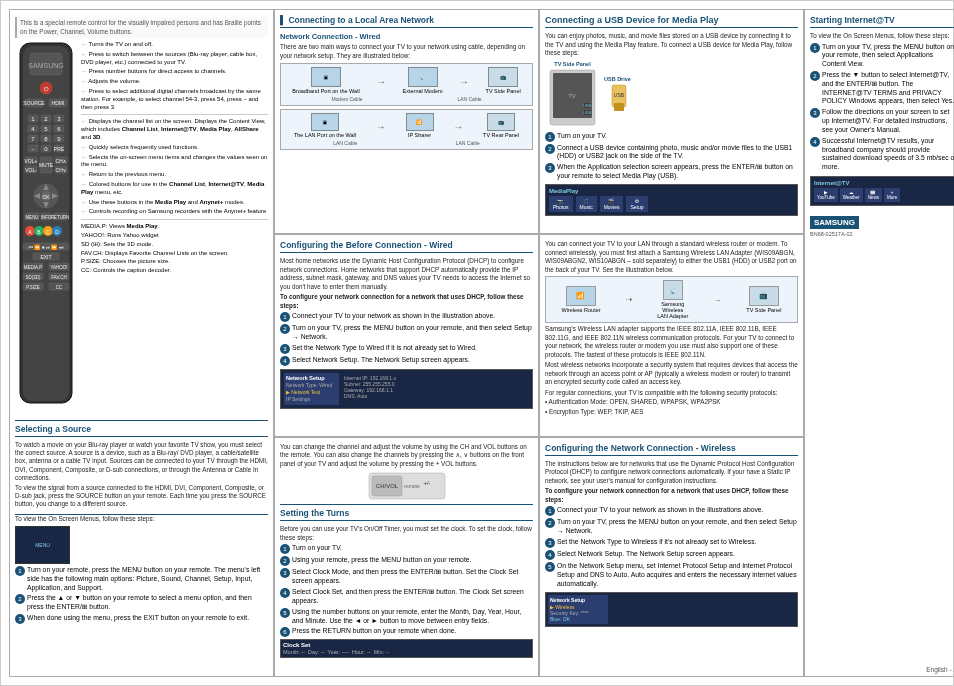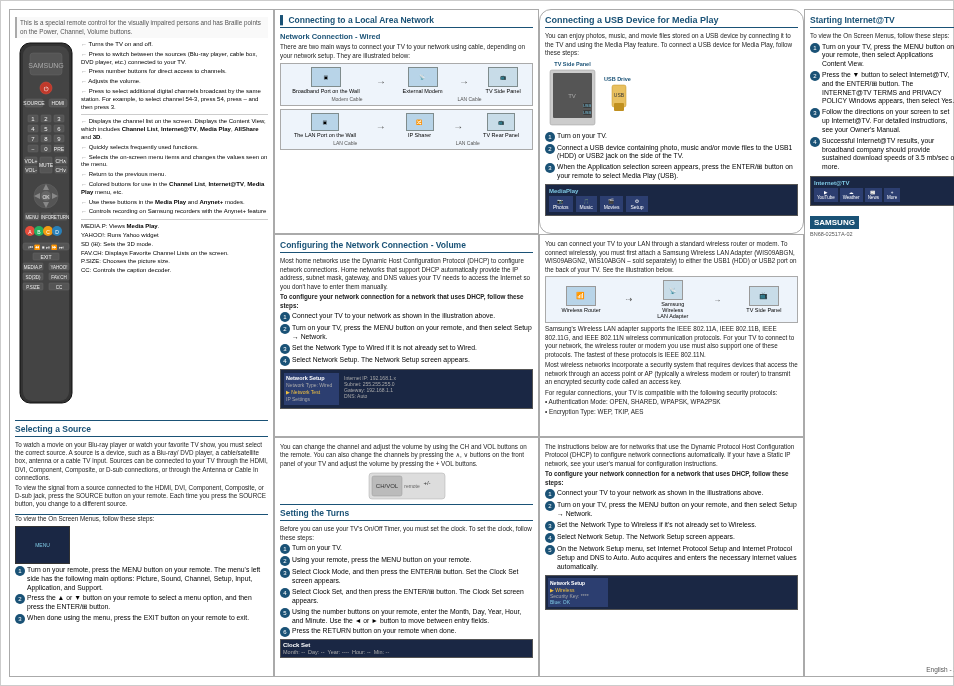--- a/index.html
+++ b/index.html
@@ -313,21 +313,21 @@
         </div>
       </div>
       <div style="display:flex; justify-content:space-around; font-size:5px; color:#555;">
         <span>LAN Cable</span>
         <span>LAN Cable</span>
       </div>
     </div>
   </div>
 
   <div class="section" style="grid-column:2; grid-row:2;">
-    <div class="section-title">Configuring the Network Connection - Volume</div>
+    <div class="section-title">Configuring the Before Connection - Wired</div>
     <p style="font-size:6.3px; margin-bottom:2px;">Most home networks use the Dynamic Host Configuration Protocol (DHCP) to configure network connections. Home networks that support DHCP automatically provide the IP address, subnet mask, gateway, and DNS values your TV needs to access the Internet so you don't have to enter them manually.</p>
     <p style="font-size:6.3px; font-weight:bold; margin-bottom:2px;">To configure your network connection for a network that uses DHCP, follow these steps:</p>
     <div>
       <div class="step-item">
         <span class="num-badge">1</span>
         <span class="step-text">Connect your TV to your network as shown in the illustration above.</span>
       </div>
       <div class="step-item">
         <span class="num-badge">2</span>
         <span class="step-text">Turn on your TV, press the MENU button on your remote, and then select Setup → Network.</span>
@@ -406,21 +406,21 @@
       <div style="display:flex; gap:3px; color:#aaa;">
         <span>Month: --</span>
         <span>Day: --</span>
         <span>Year: ----</span>
         <span>Hour: --</span>
         <span>Min: --</span>
       </div>
     </div>
   </div>
 
-  <div class="section" style="grid-column:3; grid-row:1;border-radius:12px;">
+  <div class="section" style="grid-column:3; grid-row:1;">
     <div class="big-section-title">Connecting a USB Device for Media Play</div>
     <p style="font-size:6.3px; margin-bottom:3px;">You can enjoy photos, music, and movie files stored on a USB device by connecting it to the TV and using the Media Play feature. To connect a USB device for Media Play, follow these steps:</p>
 
     <div style="display:flex; align-items:flex-start; gap:4px; margin-bottom:3px;">
       <div style="text-align:center;">
         <div style="font-size:5.5px; font-weight:bold; margin-bottom:1px; color:#1a5276;">TV Side Panel</div>
         <svg width="55" height="60">
           <rect x="5" y="2" width="45" height="55" rx="2" fill="#ccc" stroke="#999" stroke-width="0.5"></rect>
           <rect x="8" y="5" width="39" height="45" rx="1" fill="#555"></rect>
           <text x="27" y="30" text-anchor="middle" fill="#aaa" font-size="6">TV</text>
@@ -487,20 +487,21 @@
     </div>
 
     <p style="font-size:6.3px; margin-bottom:2px;">Samsung's Wireless LAN adapter supports the IEEE 802.11A, IEEE 802.11B, IEEE 802.11G, and IEEE 802.11N wireless communication protocols. For your TV to connect to your network, the wireless router or modem you use must also support one of these protocols. The fastest of these protocols is IEEE 802.11N.</p>
     <p style="font-size:6.3px; margin-bottom:2px;">Most wireless networks incorporate a security system that requires devices that access the network through an access point or AP (typically a wireless modem or router) to transmit an encrypted security code called an access key.</p>
     <p style="font-size:6.3px; margin-bottom:1px;">For regular connections, your TV is compatible with the following security protocols:</p>
     <p style="font-size:6.3px; margin-bottom:1px;">• <span>Authentication Mode: OPEN, SHARED, WPAPSK, WPA2PSK</span></p>
     <p style="font-size:6.3px;">• <span>Encryption Type: WEP, TKIP, AES</span></p>
   </div>
 
   <div class="section" style="grid-column:3; grid-row:3;">
+    <div class="section-title">Configuring the Network Connection - Wireless</div>
     <p style="font-size:6.3px; margin-bottom:2px;">The instructions below are for networks that use the Dynamic Protocol Host Configuration Protocol (DHCP) to configure network connections automatically. If your have a Static IP network, see your user's manual for configuration instructions.</p>
     <p style="font-size:6.3px; font-weight:bold; margin-bottom:2px;">To configure your network connection for a network that uses DHCP, follow these steps:</p>
     <div>
       <div class="step-item">
         <span class="num-badge">1</span>
         <span class="step-text">Connect your TV to your network as shown in the illustrations above.</span>
       </div>
       <div class="step-item">
         <span class="num-badge">2</span>
         <span class="step-text">Turn on your TV, press the MENU button on your remote, and then select Setup → Network.</span>

